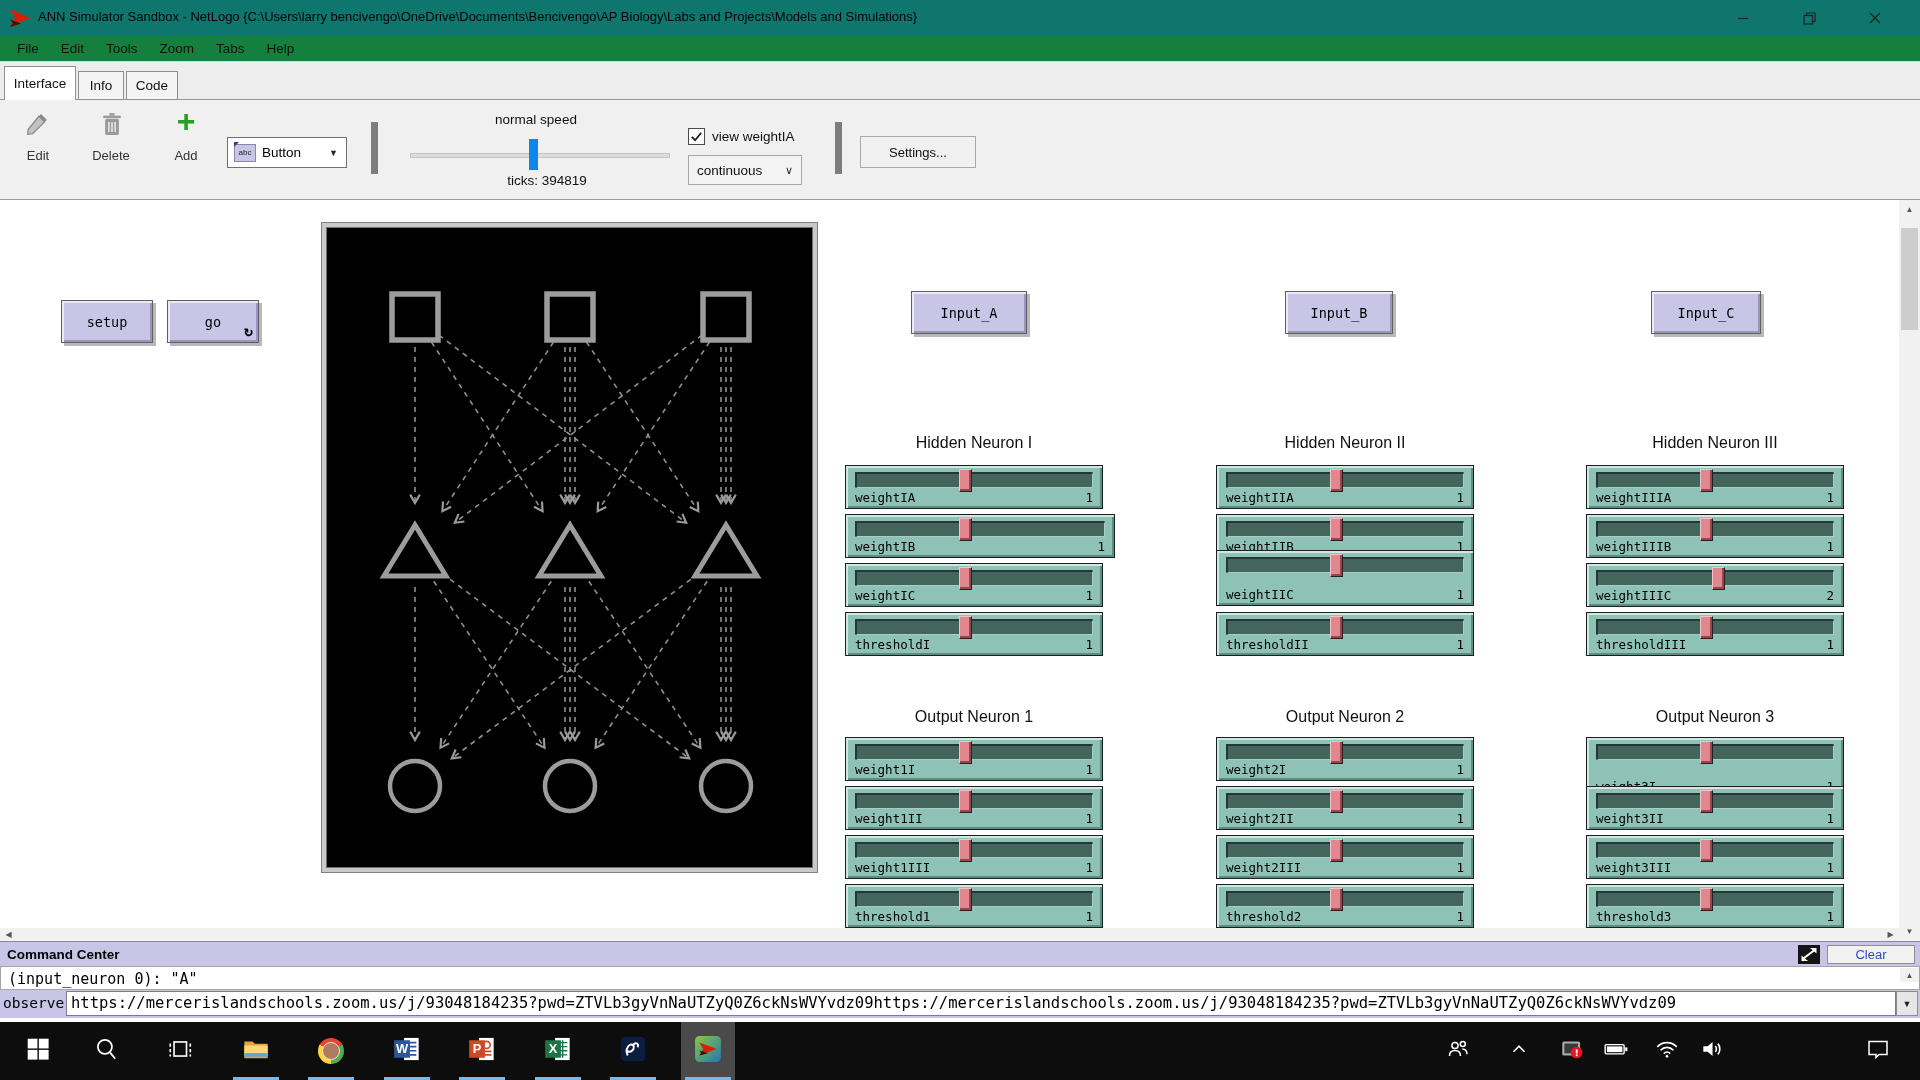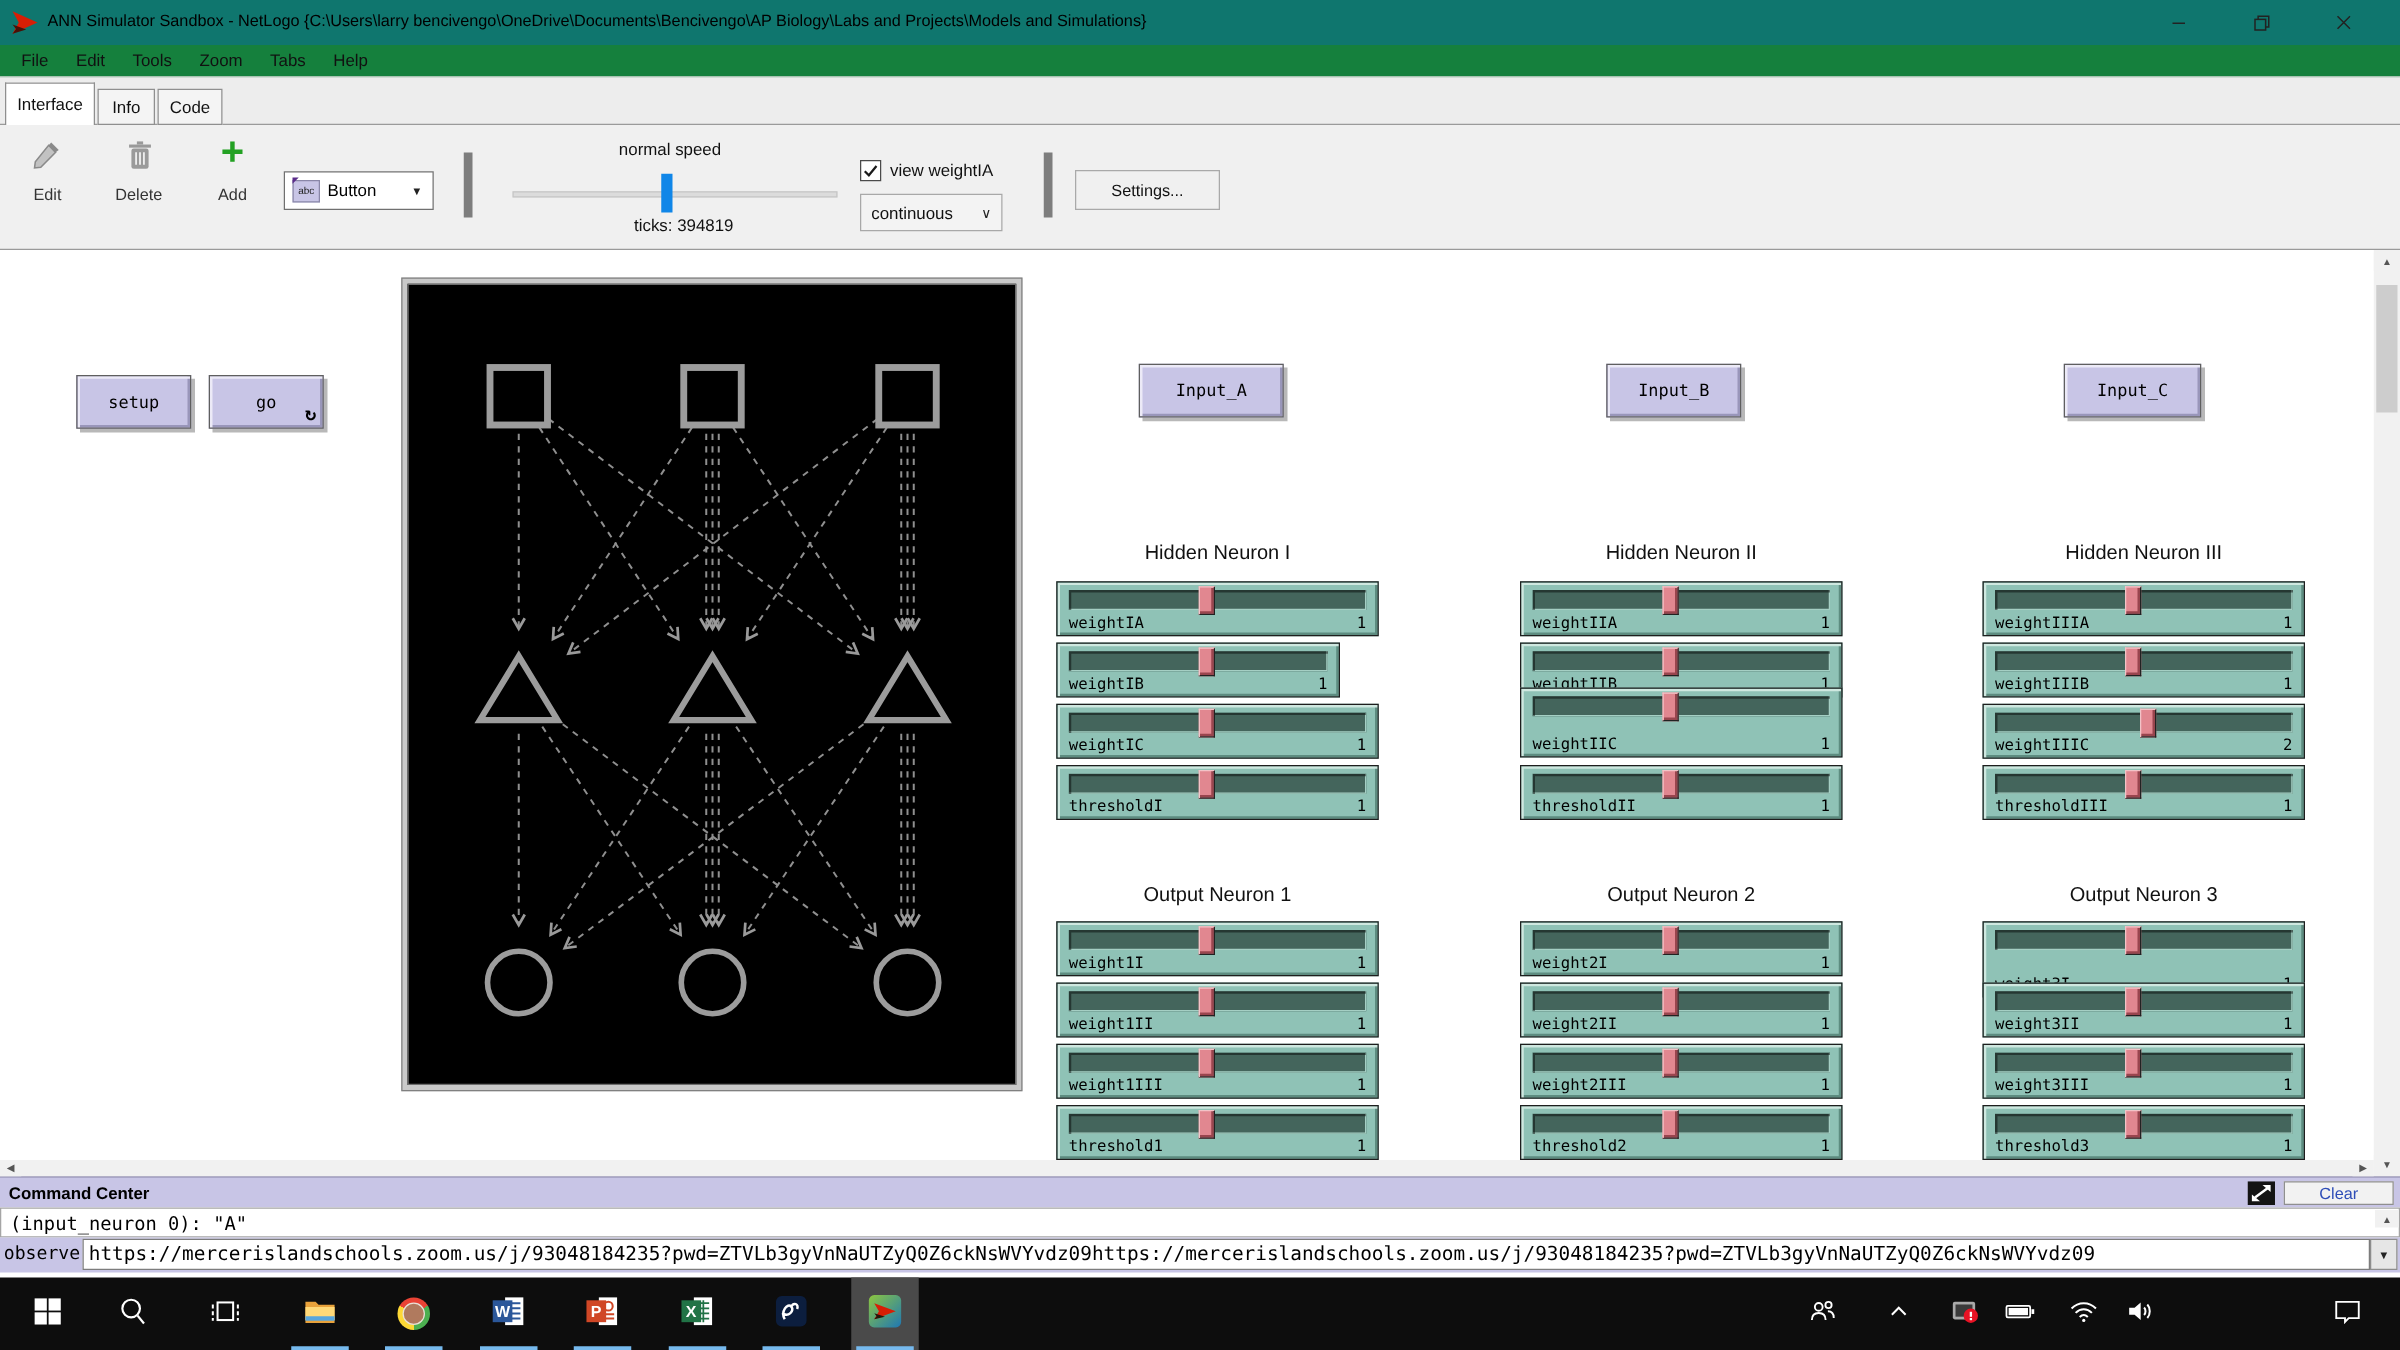--- a/index.html
+++ b/index.html
@@ -347,21 +347,21 @@
 <div class="nl-button" style="left: 911px; top: 291px; width: 116px; height: 43px;">Input_A</div>
     <div class="nl-button" style="left: 1285px; top: 291px; width: 108px; height: 43px;">Input_B</div>
     <div class="nl-button" style="left: 1651px; top: 291px; width: 110px; height: 43px;">Input_C</div>
     <div class="nl-heading" style="left: 845px; top: 434px; width: 258px;">Hidden Neuron I</div>
     <div class="nl-slider" style="left: 845px; top: 465px; width: 258px; height: 44px;">
       <div class="nl-groove"></div>
       <div class="nl-handle" style="left: 113px;"></div>
       <span class="nl-slabel">weightIA</span>
       <span class="nl-svalue">1</span>
     </div>
-    <div class="nl-slider" style="left: 845px; top: 514px; width: 227px; height: 44px;">
+    <div class="nl-slider" style="left: 845px; top: 514px; width: 270px; height: 44px;">
       <div class="nl-groove"></div>
       <div class="nl-handle" style="left: 113px;"></div>
       <span class="nl-slabel">weightIB</span>
       <span class="nl-svalue">1</span>
     </div>
     <div class="nl-slider" style="left: 845px; top: 563px; width: 258px; height: 44px;">
       <div class="nl-groove"></div>
       <div class="nl-handle" style="left: 113px;"></div>
       <span class="nl-slabel">weightIC</span>
       <span class="nl-svalue">1</span>

